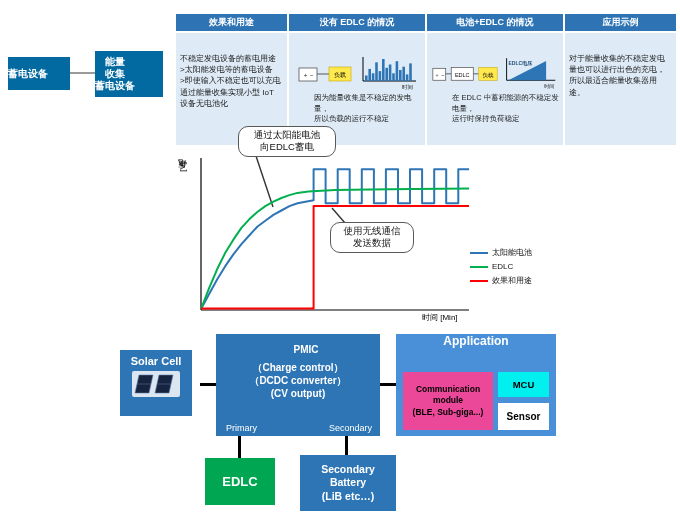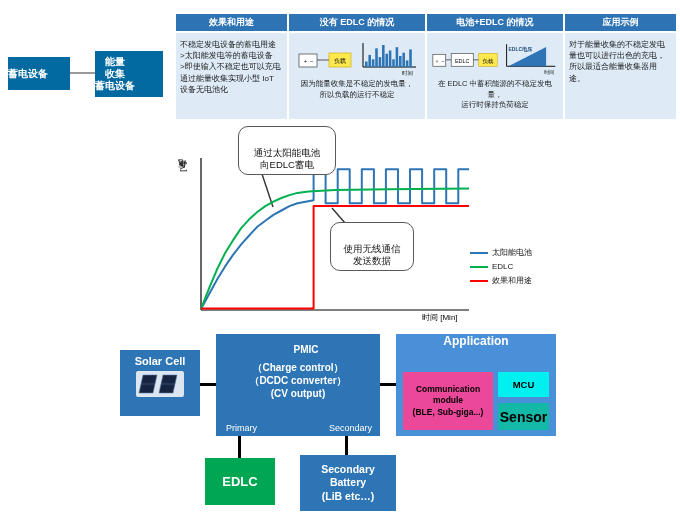--- a/index.html
+++ b/index.html
@@ -11,62 +11,62 @@
   .obox { position:absolute; background:#0369a1; color:#fff; display:flex; align-items:center; 
           text-align:center; font-size:10px; font-weight:bold; line-height:1.2; }
   #obox1 { left:8px; top:57px; width:62px; height:33px; }
   #obox2 { left:95px; top:51px; width:68px; height:46px; }
   .flow-line { position:absolute; left:70px; top:72px; width:25px; height:2px; background:#9a9a9a; }
 
   
   .cmp-table { position:absolute; left:176px; top:14px; width:500px; display:grid;
                grid-template-columns:111px 136px 136px 111px; grid-template-rows:17px auto; gap:2px; background:#fff; }
   .th { background:#2E74B5; color:#fff; font-size:9px; font-weight:bold; display:flex; align-items:center; justify-content:center; }
-  .td { background:#DEEBF7; color:#1a1a1a; font-size:8px; padding:6px 4px; min-height:86px; }
+  .td { background:#DEEBF7; color:#1a1a1a; font-size:8px; padding:20px 4px; min-height:86px; }
   .td .ml { line-height:1.4; }
   .mini-row { display:flex; align-items:center; justify-content:center; gap:3px; }
-  .mini-cap { font-size:7.5px; line-height:1.3; text-align:center; margin-top:2px; color:#222; }
+  .mini-cap { font-size:7.5px; line-height:1.3; text-align:left; margin-top:2px; color:#222;margin-left:21px; }
   .schem-box { fill:#fff; stroke:#555; stroke-width:0.8; }
   .load-box { fill:#FFE94D; stroke:#caa400; stroke-width:0.6; }
   .schem-t { font-size:6px; fill:#111; text-anchor:middle; }
   .schem-w { stroke:#555; stroke-width:1; }
   .axis { stroke:#000; stroke-width:1; }
   .axis-t { font-size:5.5px; fill:#111; }
   .ramp-t { font-size:5.5px; fill:#1F4E79; font-weight:bold; }
 
   
   .ylab { position:absolute; left:178px; top:162px; font-size:8px; color:#000;
           writing-mode:vertical-rl; transform:rotate(180deg); }
   .xlab { position:absolute; left:422px; top:312px; font-size:8px; color:#000; }
   #main-chart { position:absolute; left:193px; top:122px; }
   .callout { position:absolute; background:#fff; border:1.5px solid #595959; border-radius:10px;
-             font-size:9.5px; line-height:1.25; text-align:center; padding:20px 4px 3px; color:#111; z-index:3; }
+             font-size:9.5px; line-height:1.25; text-align:center; padding:2px 4px 3px; color:#111; z-index:3; }
   #callout-charge { left:238px; top:126px; width:98px; }
   #callout-wireless { left:330px; top:222px; width:84px; }
   .legend { position:absolute; left:470px; top:247px; display:flex; flex-direction:column; gap:4px; }
   .lrow { display:flex; align-items:center; gap:4px; font-size:8px; color:#111; }
   .lsw { width:18px; height:2px; display:inline-block; }
 
   
   .blk { position:absolute; color:#fff; text-align:center; }
   .blue { background:#2E75B6; }
-  #solar-cell { left:120px; top:350px; width:80px; height:66px; padding-top:5px; }
+  #solar-cell { left:120px; top:350px; width:72px; height:66px; padding-top:5px; }
   #solar-cell .t { font-size:11px; font-weight:bold; margin-bottom:4px; }
   #pmic { left:216px; top:334px; width:164px; height:102px; padding-top:10px; }
   #pmic .t { font-size:10px; font-weight:bold;padding-left:16px; }
   #pmic .sub { font-size:10px; font-weight:bold; line-height:1.3; margin-top:6px;text-align:center; }
   .pmic-corner { position:absolute; bottom:3px; font-size:9px; font-weight:normal; }
   #pmic-primary { left:10px; }
   #pmic-secondary { right:8px; }
   #application { left:396px; top:334px; width:160px; height:102px; background:#4A90D9; }
   #application .t { font-size:12px; font-weight:bold; }
   .app-inner { position:absolute; display:flex; align-items:center; justify-content:center; font-weight:bold; color:#000; }
   #comm-module { left:7px; top:38px; width:90px; height:58px; background:#ec4899; font-size:8.5px; line-height:1.3; }
   #mcu { left:102px; top:38px; width:51px; height:25px; background:#00F0F0; font-size:9.5px; }
-  #sensor { left:102px; top:69px; width:51px; height:27px; background:#14b8a6; font-size:14px;text-align:center; }
+  #sensor { left:102px; top:69px; width:51px; height:27px; background:#ffffff; font-size:10px;text-align:center; }
   #edlc-box { left:205px; top:458px; width:70px; height:47px; background:#00A651; display:flex; align-items:center; justify-content:center;
               font-size:13px; font-weight:bold; }
   #sec-battery { left:300px; top:455px; width:96px; height:56px; display:flex; align-items:center; justify-content:center;
                  font-size:10.5px; font-weight:bold; line-height:1.25; }
   .conn { position:absolute; background:#000; }
   #conn-solar { left:200px; top:383px; width:16px; height:3px; }
   #conn-app { left:380px; top:383px; width:16px; height:3px; }
   #conn-primary { left:238px; top:436px; width:3px; height:22px; }
   #conn-secondary { left:345px; top:436px; width:3px; height:19px; }
 </style>

